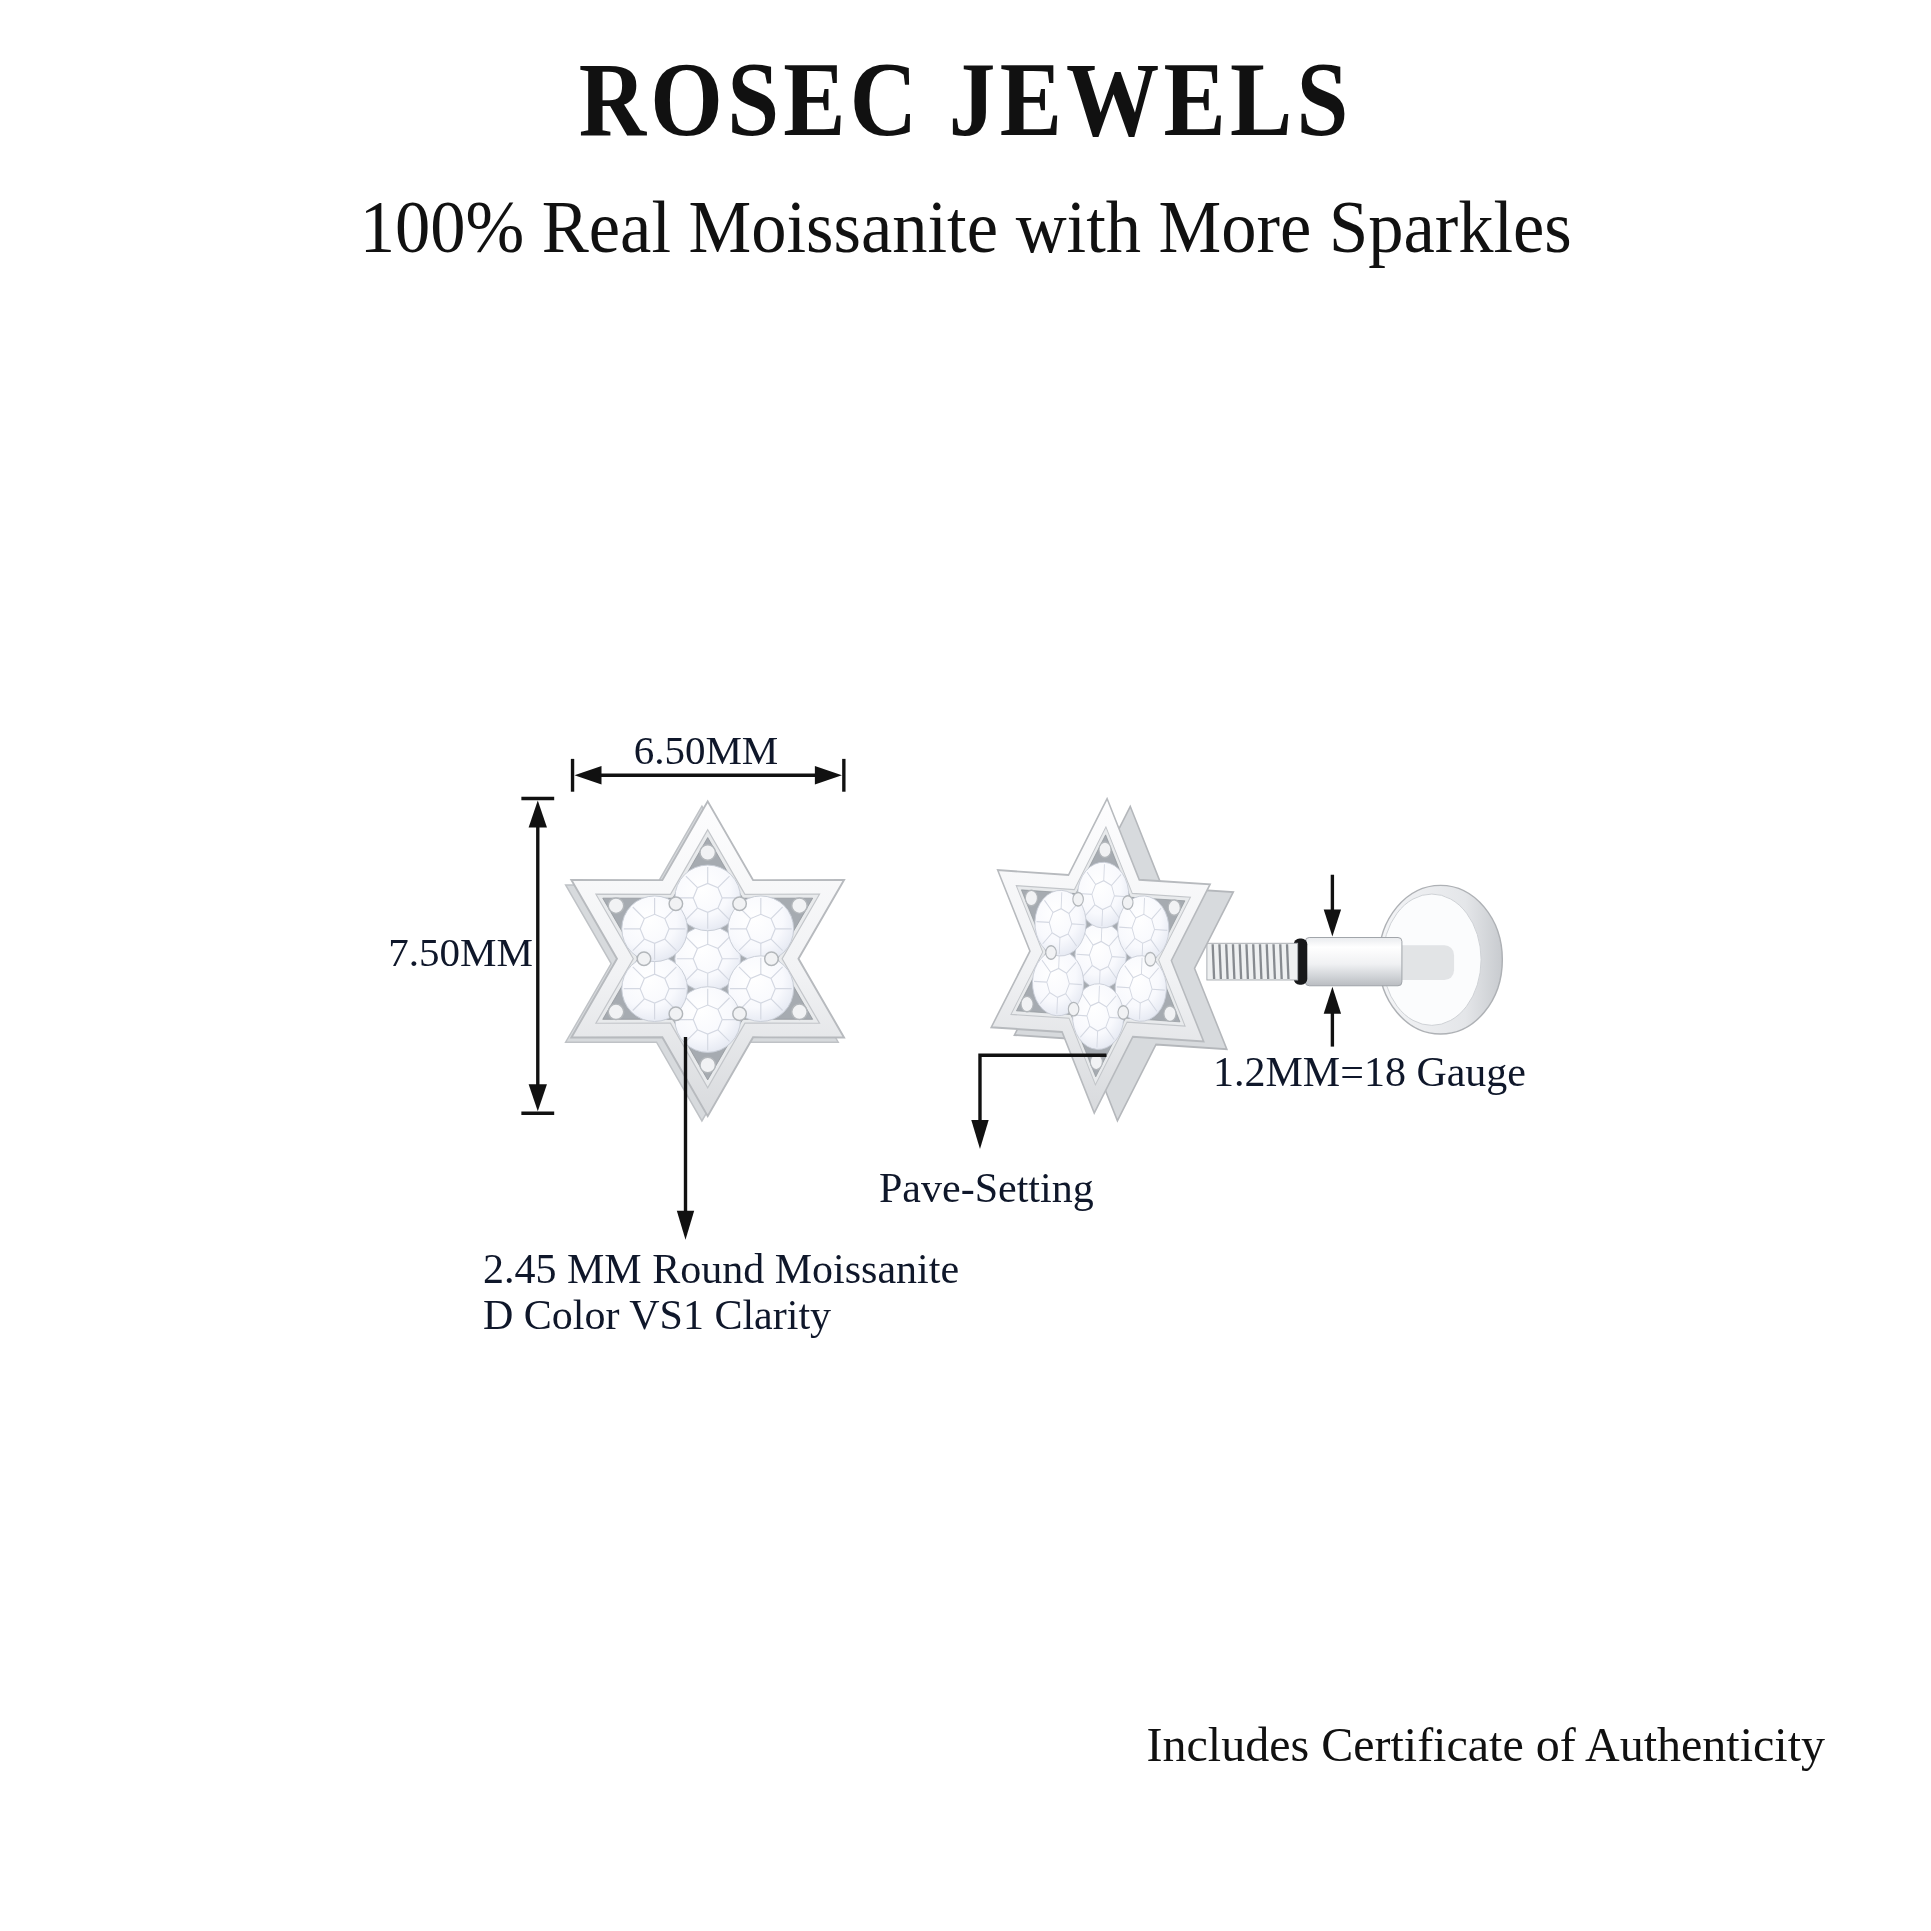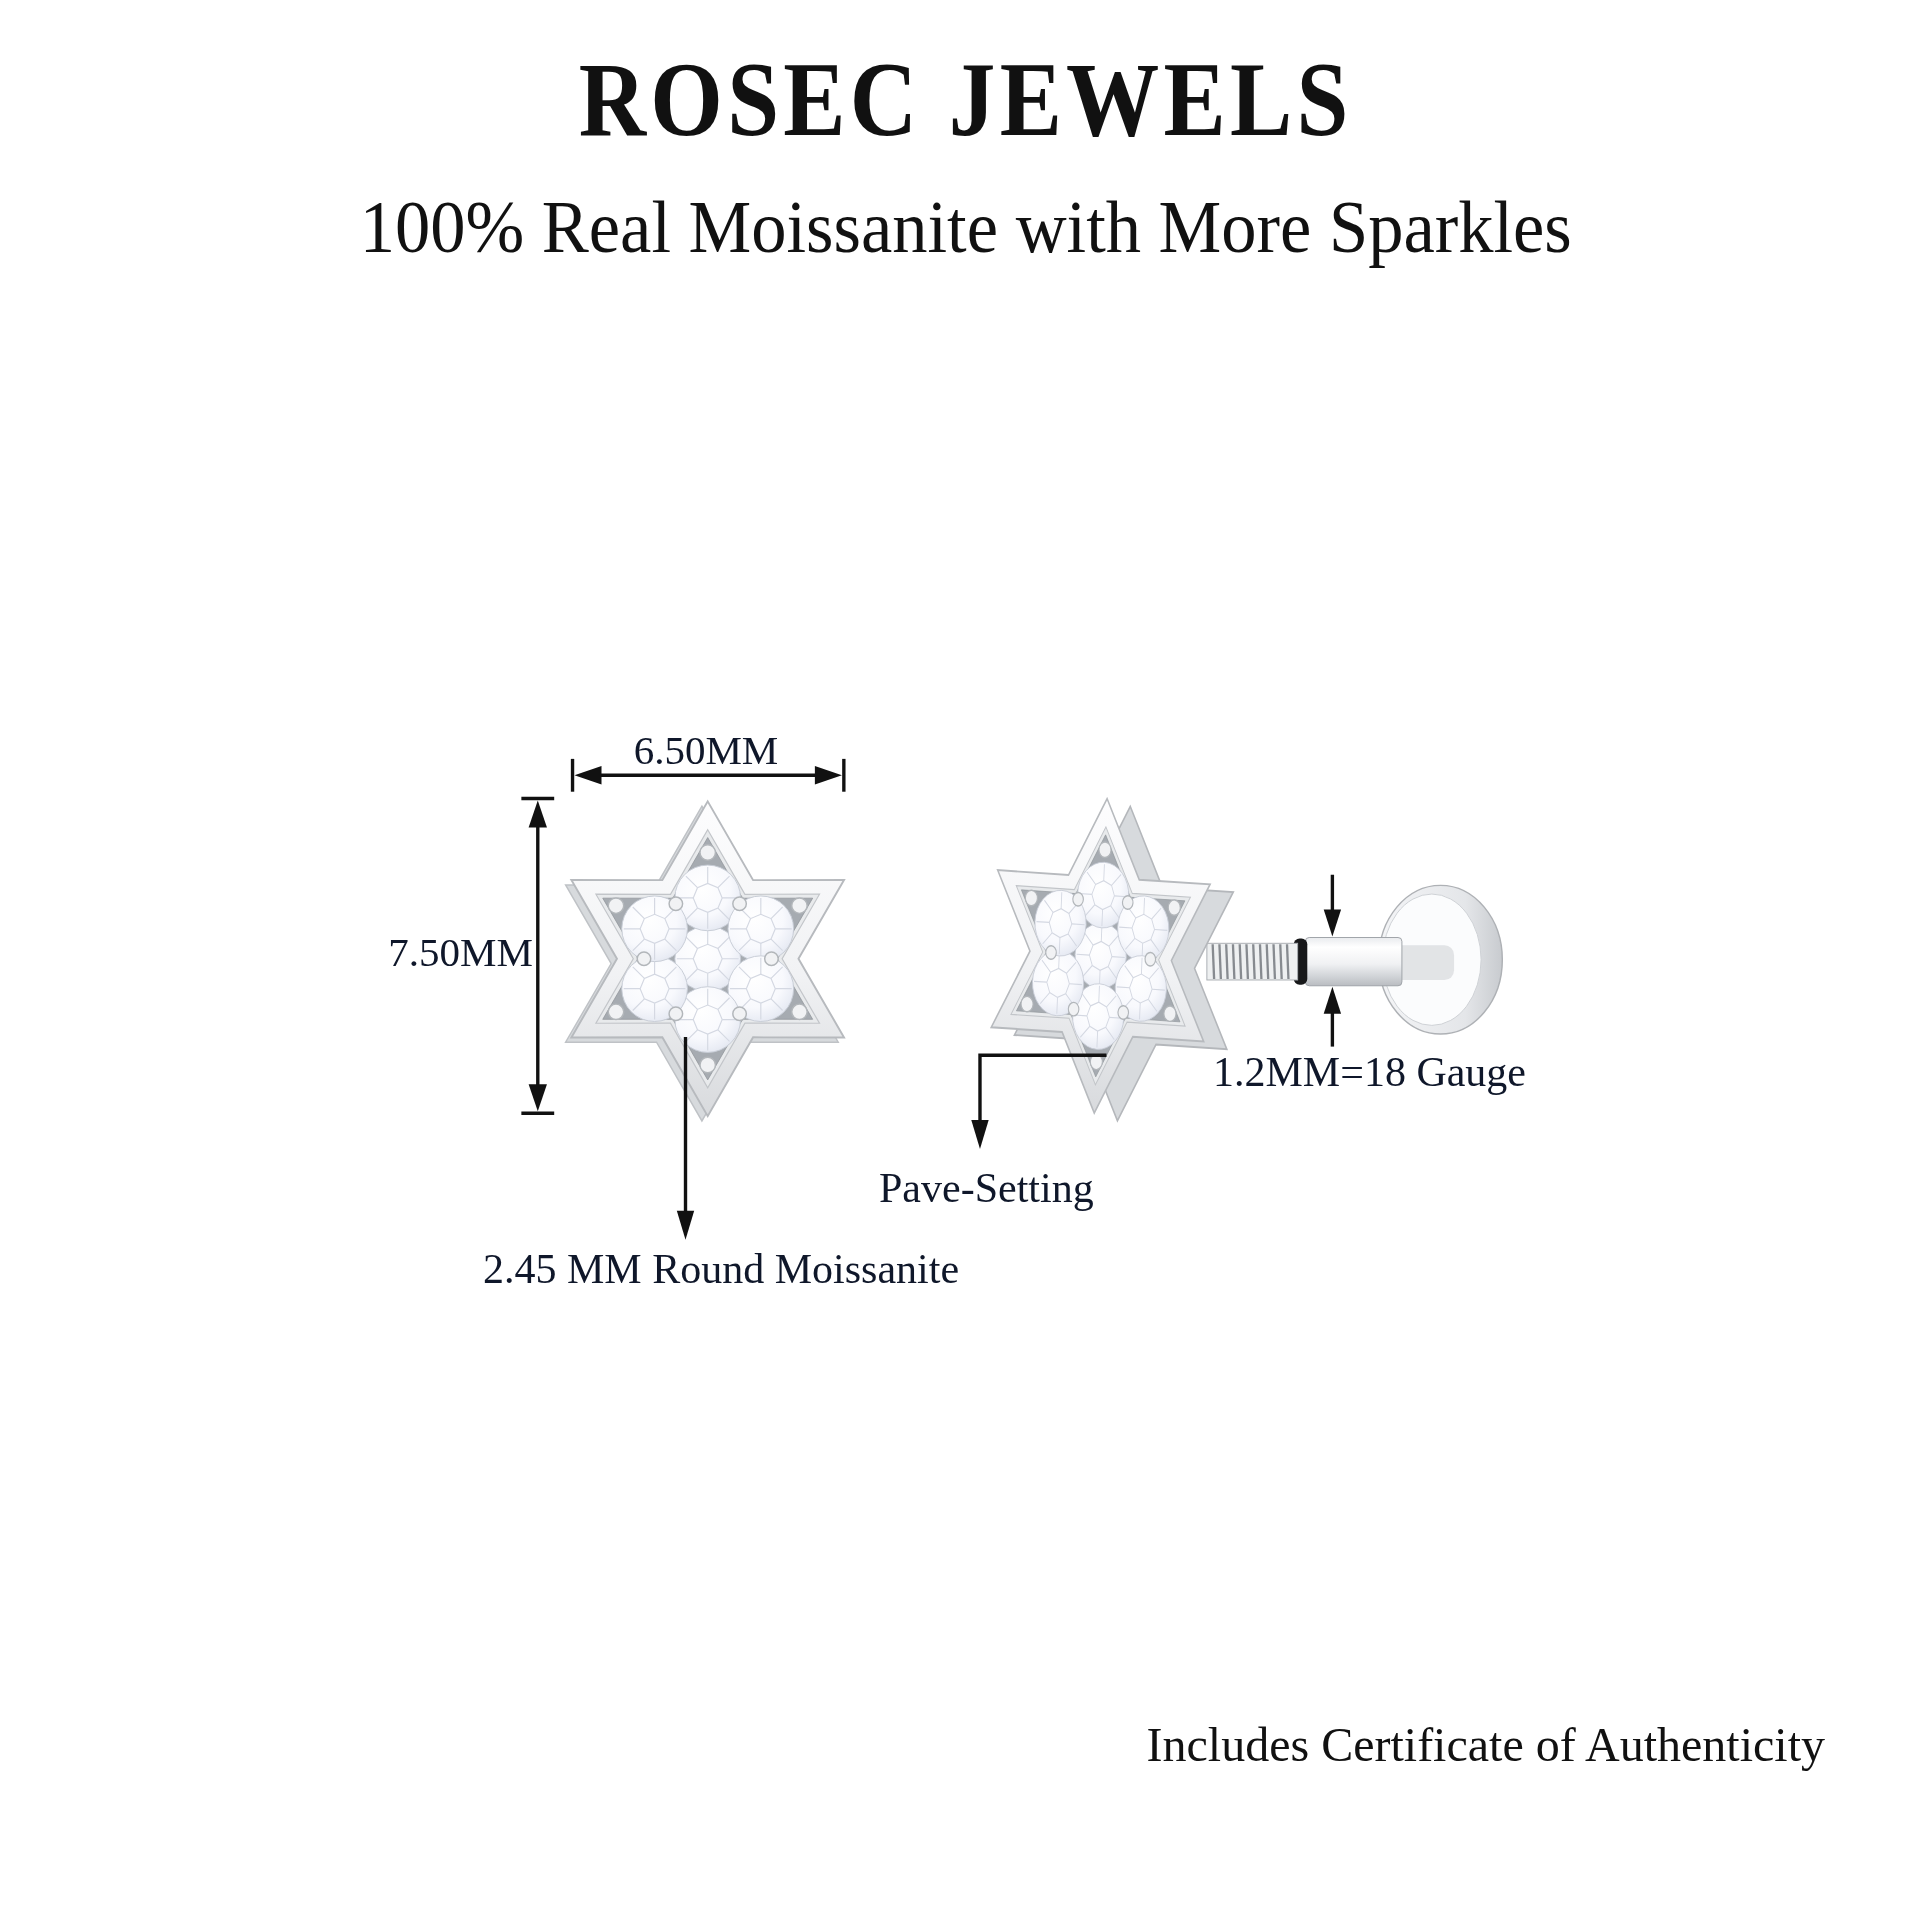--- a/index.html
+++ b/index.html
@@ -177,17 +177,18 @@
   <div class="tagline">
     <span>100% Real Moissanite with More Sparkles</span>
   </div>
 
   <div class="ann" id="ann-width">6.50MM</div>
   <div class="ann" id="ann-height">7.50MM</div>
   <div class="ann" id="ann-gauge">1.2MM=18 Gauge</div>
   <div class="ann" id="ann-pave">Pave-Setting</div>
   <div class="ann" id="ann-stone">
     <div>2.45 MM Round Moissanite</div>
+    <div>D Color VS1 Clarity</div>
   </div>
 
   <div class="footer-note">Includes Certificate of Authenticity</div>
 </div>
 
 
 </body></html>

